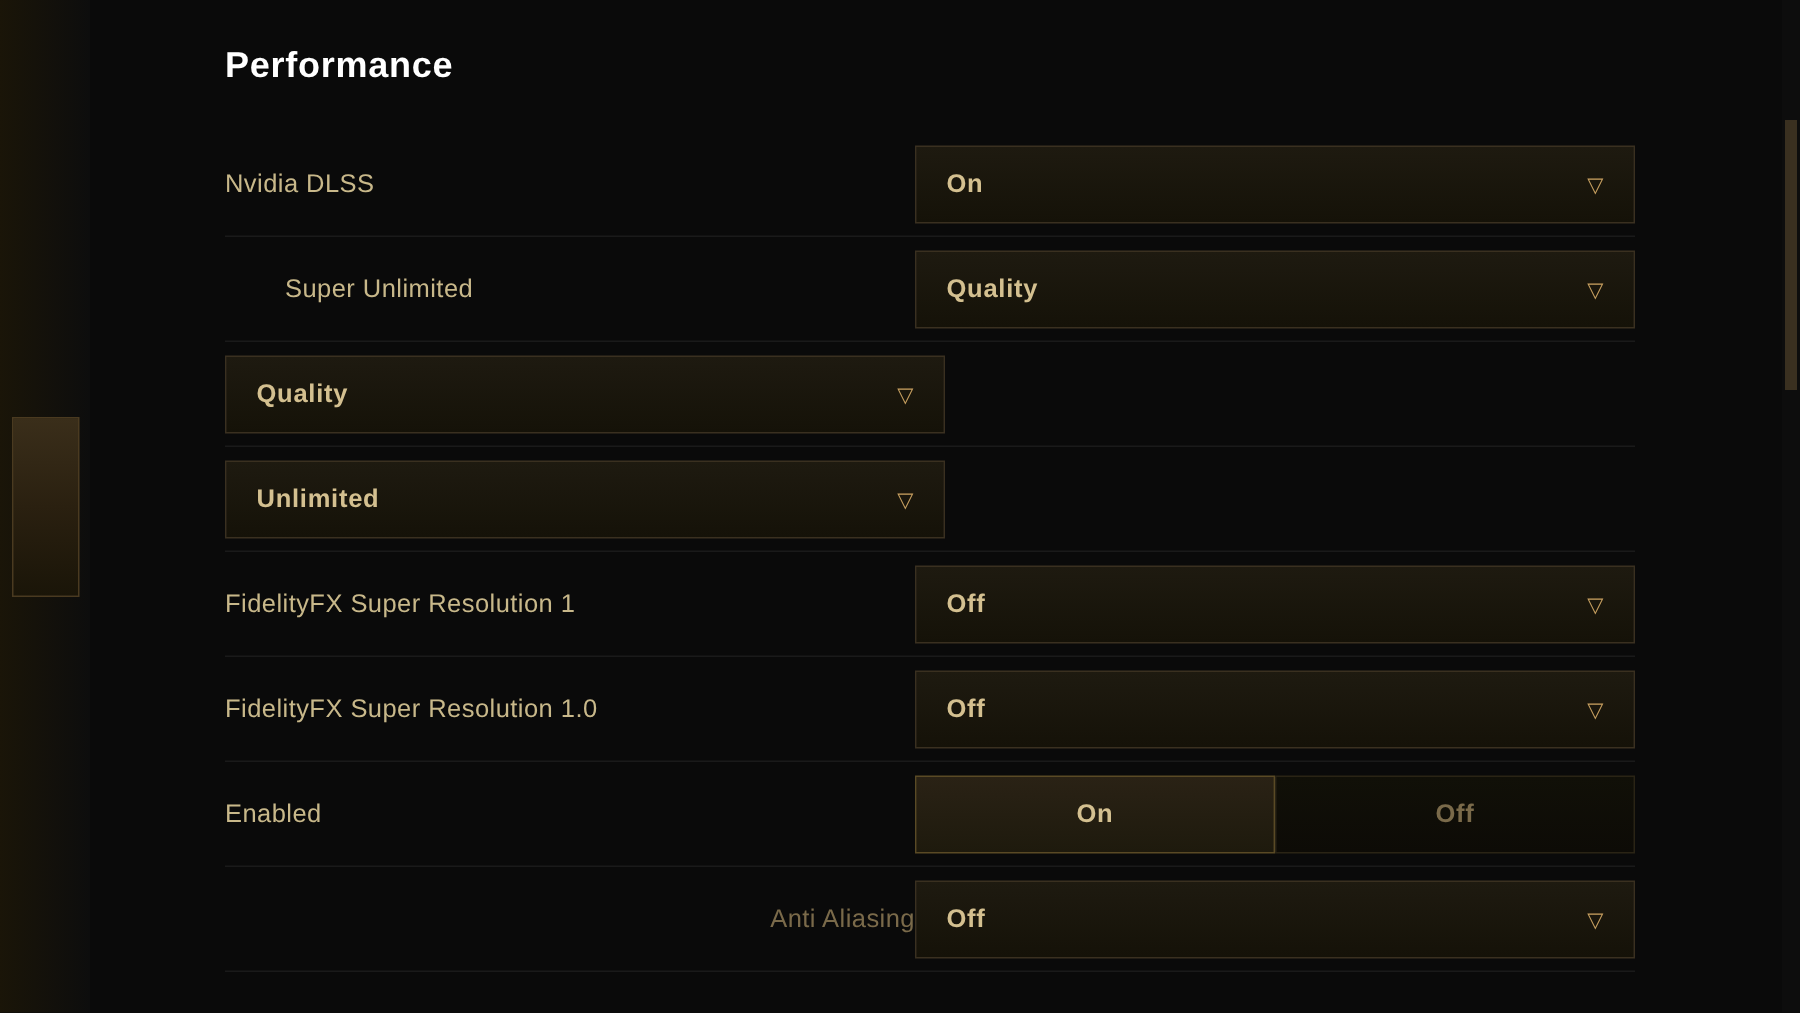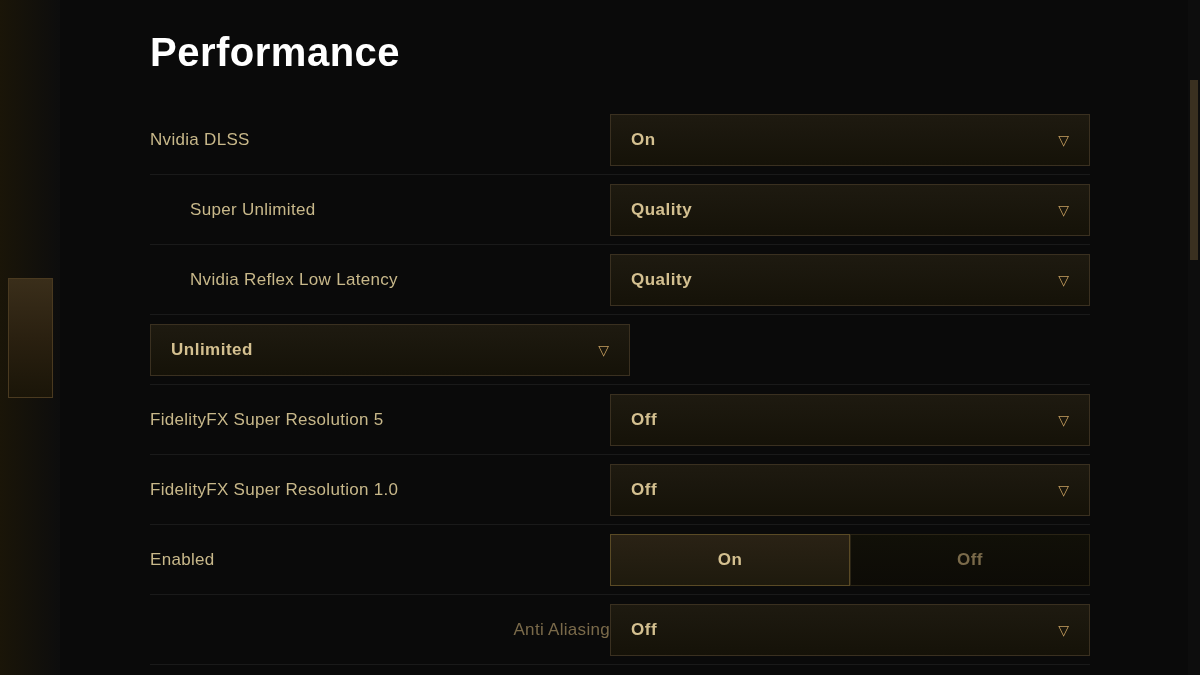--- a/index.html
+++ b/index.html
@@ -40,21 +40,21 @@
       position: absolute;
       left: 60px;
       top: 0;
       width: 1080px;
       height: 675px;
       padding: 30px 50px 30px 90px;
     }
 
     .page-title {
       color: #ffffff;
-      font-size: 40px;
+      font-size: 24px;
       font-weight: bold;
       margin-bottom: 30px;
       letter-spacing: 0.5px;
     }
 
     .settings-container {
       display: flex;
       flex-direction: column;
       gap: 0px;
     }
@@ -191,40 +191,39 @@
       <div class="setting-label">Super Unlimited</div>
       <div class="setting-control">
         <div class="dropdown">
           <span class="dropdown-value">Quality</span>
           <span class="dropdown-arrow">▽</span>
         </div>
       </div>
     </div>
 
     <div class="setting-row indented">
-      <div class="setting-label">Nvidia Reflex Low Latency</div>
       <div class="setting-control">
         <div class="dropdown">
           <span class="dropdown-value">Quality</span>
           <span class="dropdown-arrow">▽</span>
         </div>
       </div>
     </div>
 
     <div class="setting-row">
       <div class="setting-control">
         <div class="dropdown">
           <span class="dropdown-value">Unlimited</span>
           <span class="dropdown-arrow">▽</span>
         </div>
       </div>
     </div>
 
     <div class="setting-row">
-      <div class="setting-label">FidelityFX Super Resolution 5</div>
+      <div class="setting-label">FidelityFX Super Resolution 1</div>
       <div class="setting-control">
         <div class="dropdown">
           <span class="dropdown-value">Off</span>
           <span class="dropdown-arrow">▽</span>
         </div>
       </div>
     </div>
 
     <div class="setting-row">
       <div class="setting-label">FidelityFX Super Resolution 1.0</div>

